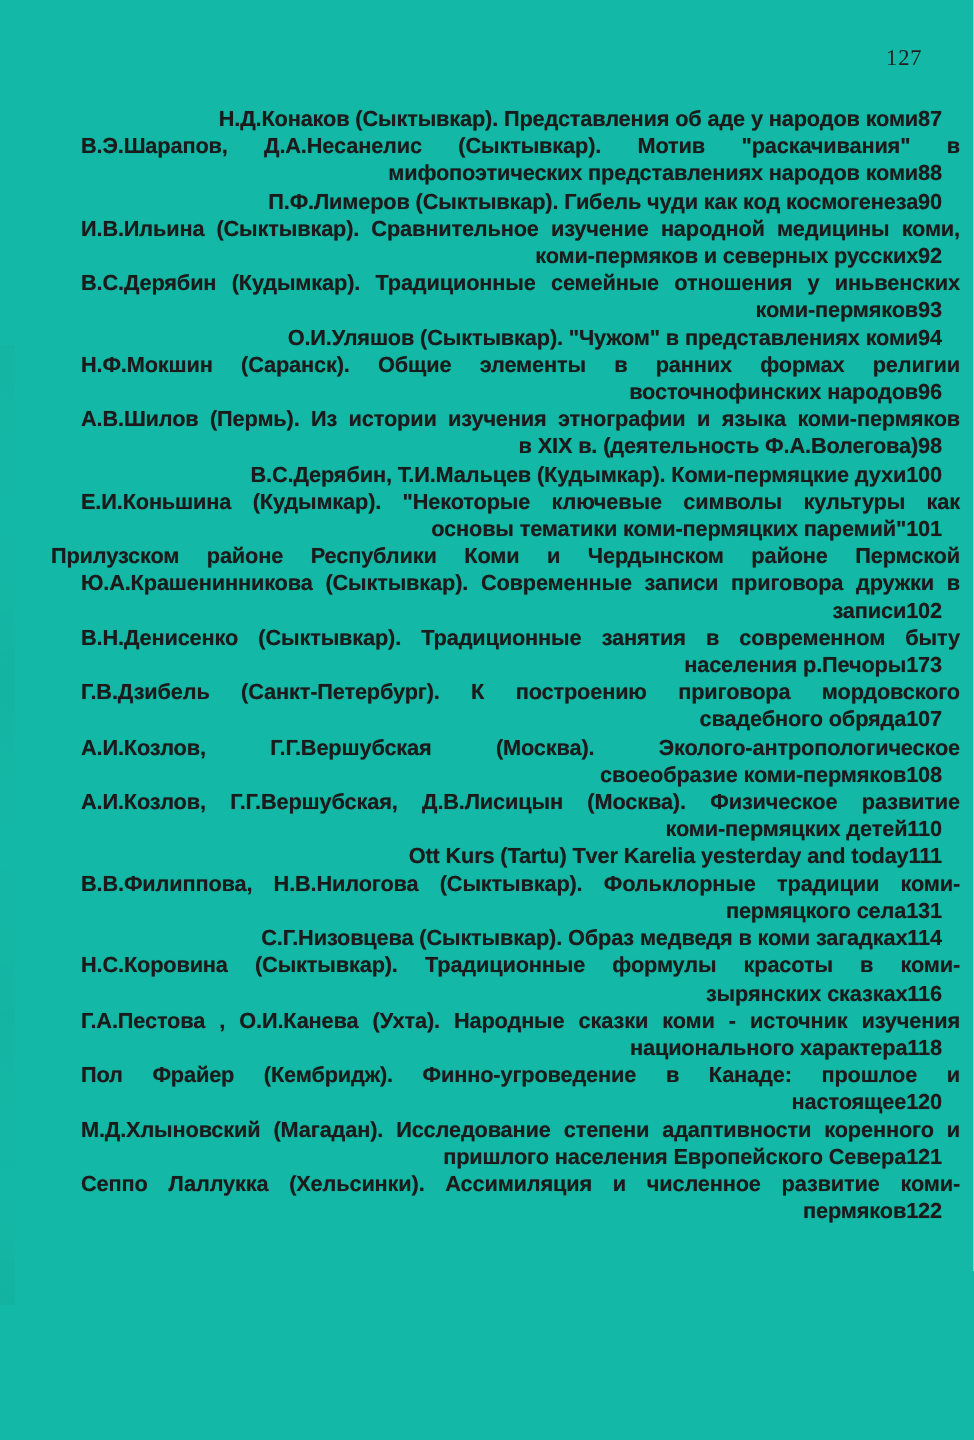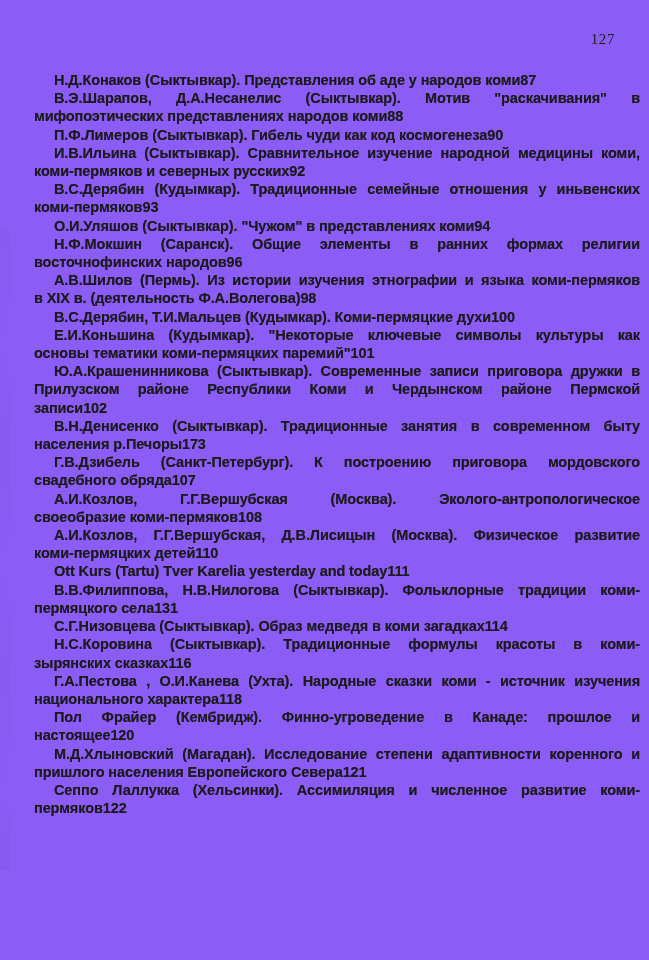--- a/index.html
+++ b/index.html
@@ -1,20 +1,20 @@
 <!DOCTYPE html>
 <html><head>
 <meta charset="utf-8">
 <style>
   html, body { margin: 0; padding: 0; background: #e8e8e8; }
   .page {
     position: relative;
     width: 649px;
     height: 960px;
-    background: #8b5cf6;
+    background: #14b8a6;
     font-family: "Liberation Sans", sans-serif;
     overflow: hidden;
   }
   .pagenum-top {
     position: absolute;
     top: 31px;
     right: 34px;
     font-family: "Liberation Serif", serif;
     font-size: 15px;
     letter-spacing: 0.6px;
@@ -33,21 +33,21 @@
     text-shadow: 0 0 0.5px rgba(25,25,25,0.55);
   }
   .line { min-height: 18.2px; }
   .just {
     text-align: justify;
     text-align-last: justify;
   }
   .first.just { text-indent: 20px; }
   .last {
     display: flex;
-    justify-content: flex-start;
+    justify-content: flex-end;
     align-items: baseline;
   }
   .last .t { white-space: pre; }
   .first.last .t { padding-left: 20px; }
   .last .p { padding-right: 12px; white-space: nowrap; }
   
   .edge-smudge {
     position: absolute;
     left: 0;
     top: 230px;
@@ -126,22 +126,22 @@
         </div>
       </div>
       <div>
         <div class="line first just">Е.И.Коньшина (Кудымкар). "Некоторые ключевые символы культуры как</div>
         <div class="line last">
           <span class="t">основы тематики коми-пермяцких паремий"</span>
           <span class="p">101</span>
         </div>
       </div>
       <div>
+        <div class="line just">Прилузском районе Республики Коми и Чердынском районе Пермской</div>
         <div class="line first just">Ю.А.Крашенинникова (Сыктывкар). Современные записи приговора дружки в</div>
-        <div class="line just">Прилузском районе Республики Коми и Чердынском районе Пермской</div>
         <div class="line last">
           <span class="t">записи</span>
           <span class="p">102</span>
         </div>
       </div>
       <div>
         <div class="line first just">В.Н.Денисенко (Сыктывкар). Традиционные занятия в современном быту</div>
         <div class="line last">
           <span class="t">населения р.Печоры</span>
           <span class="p">173</span>

